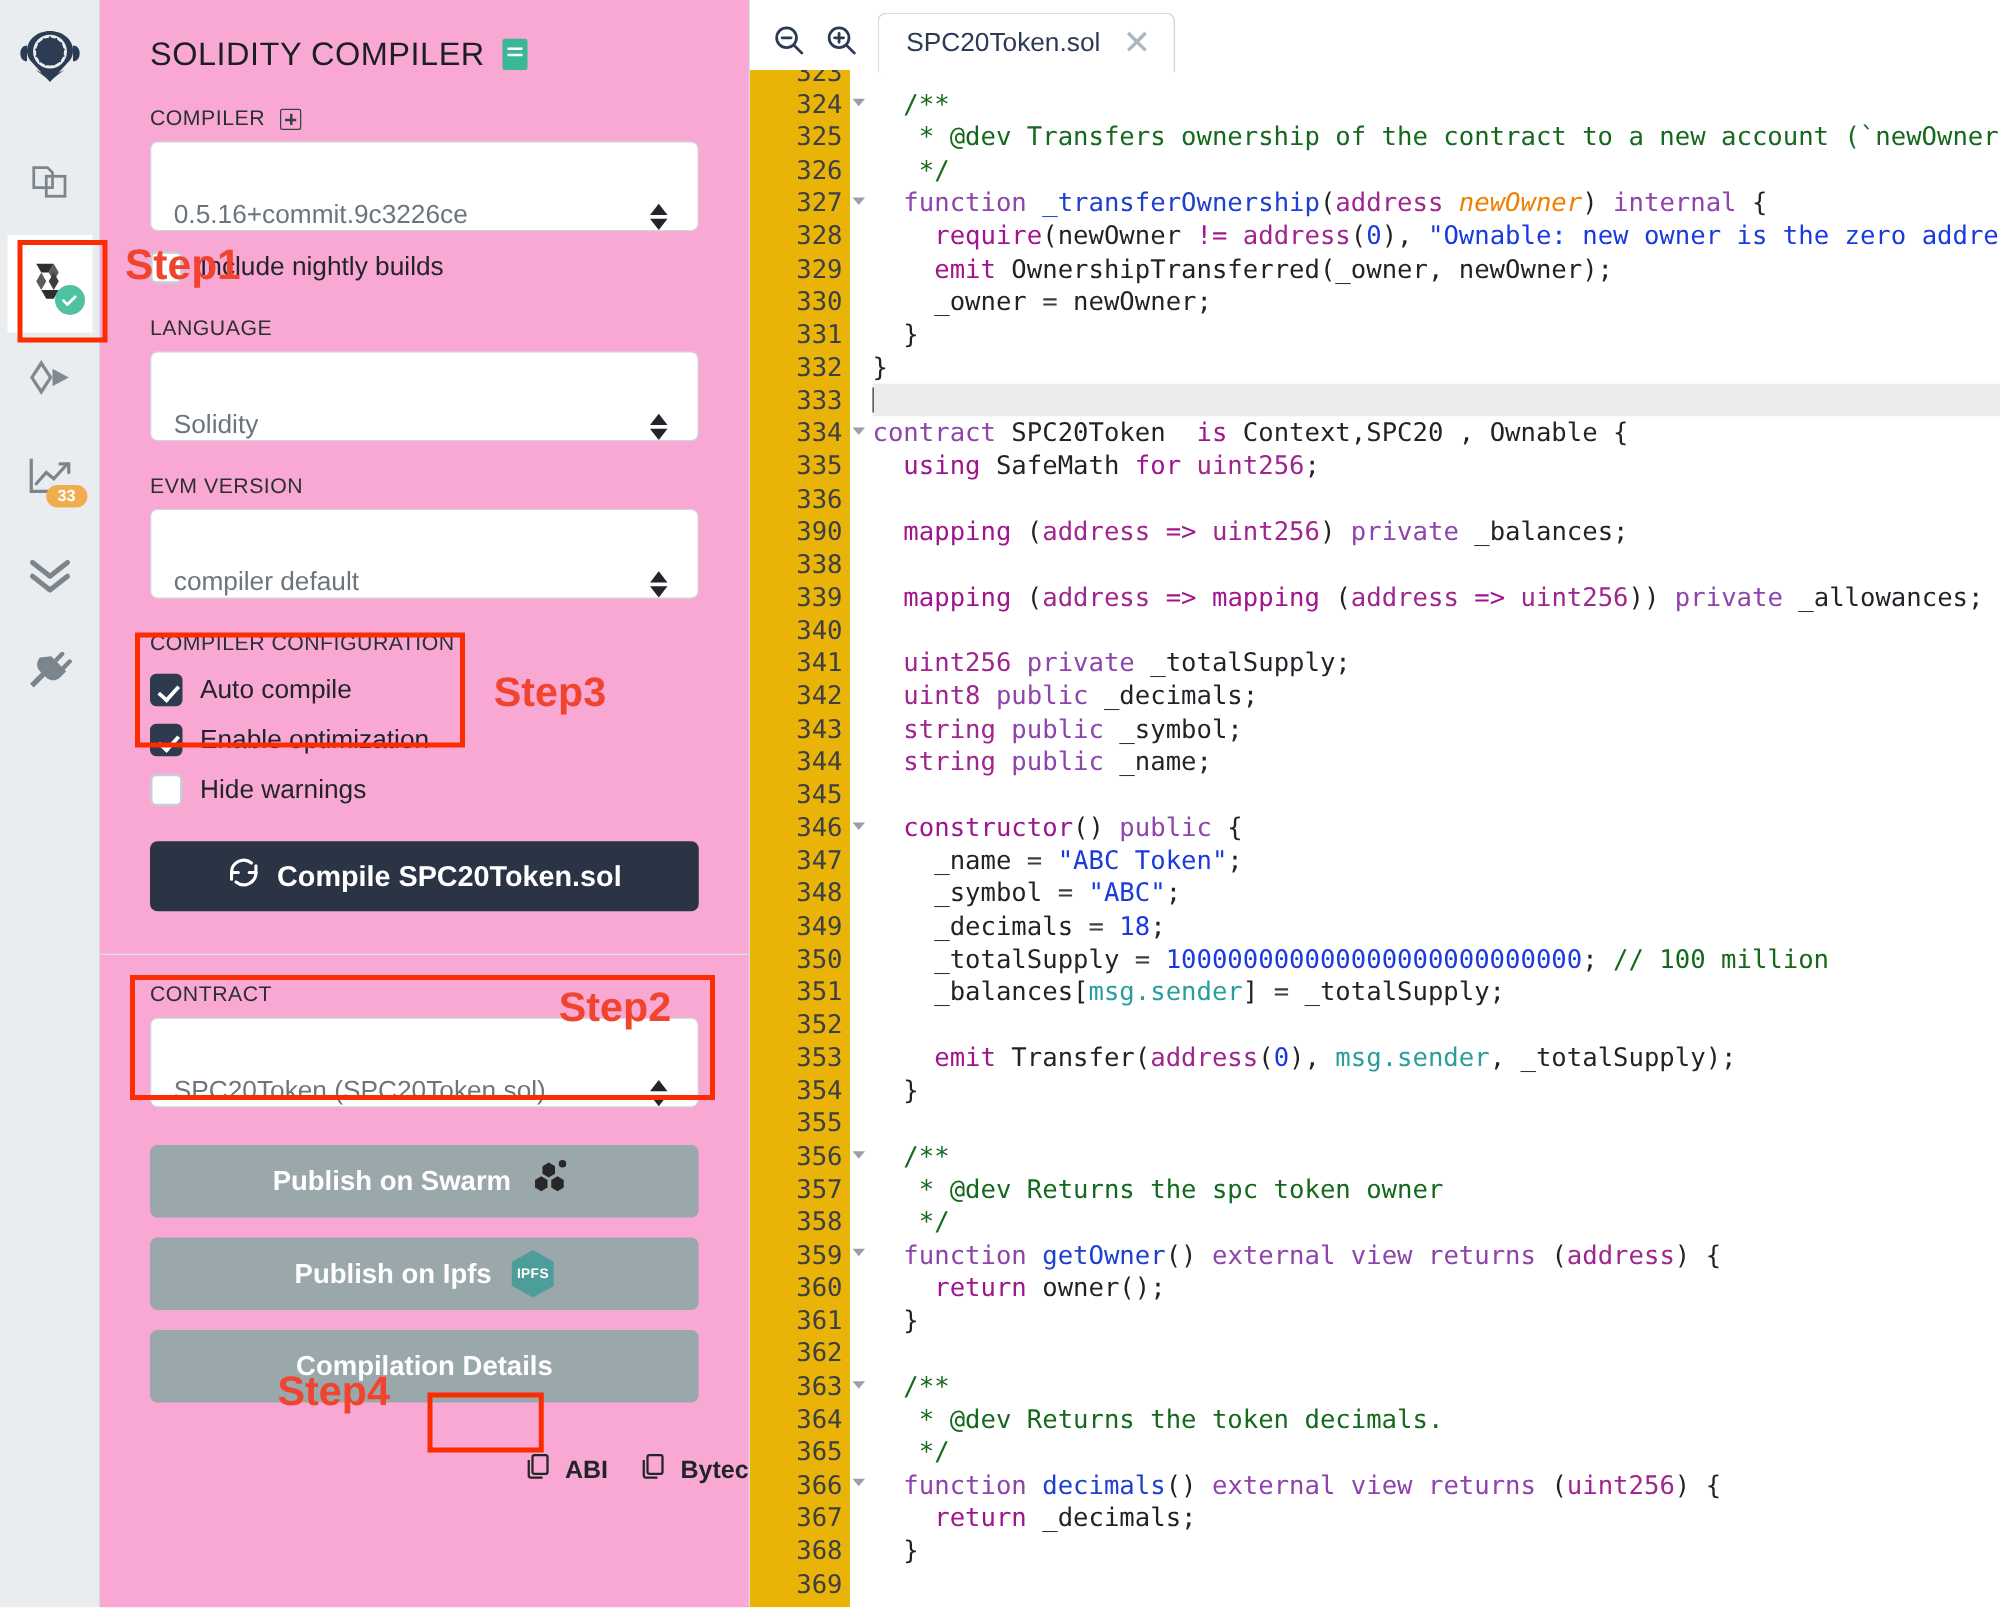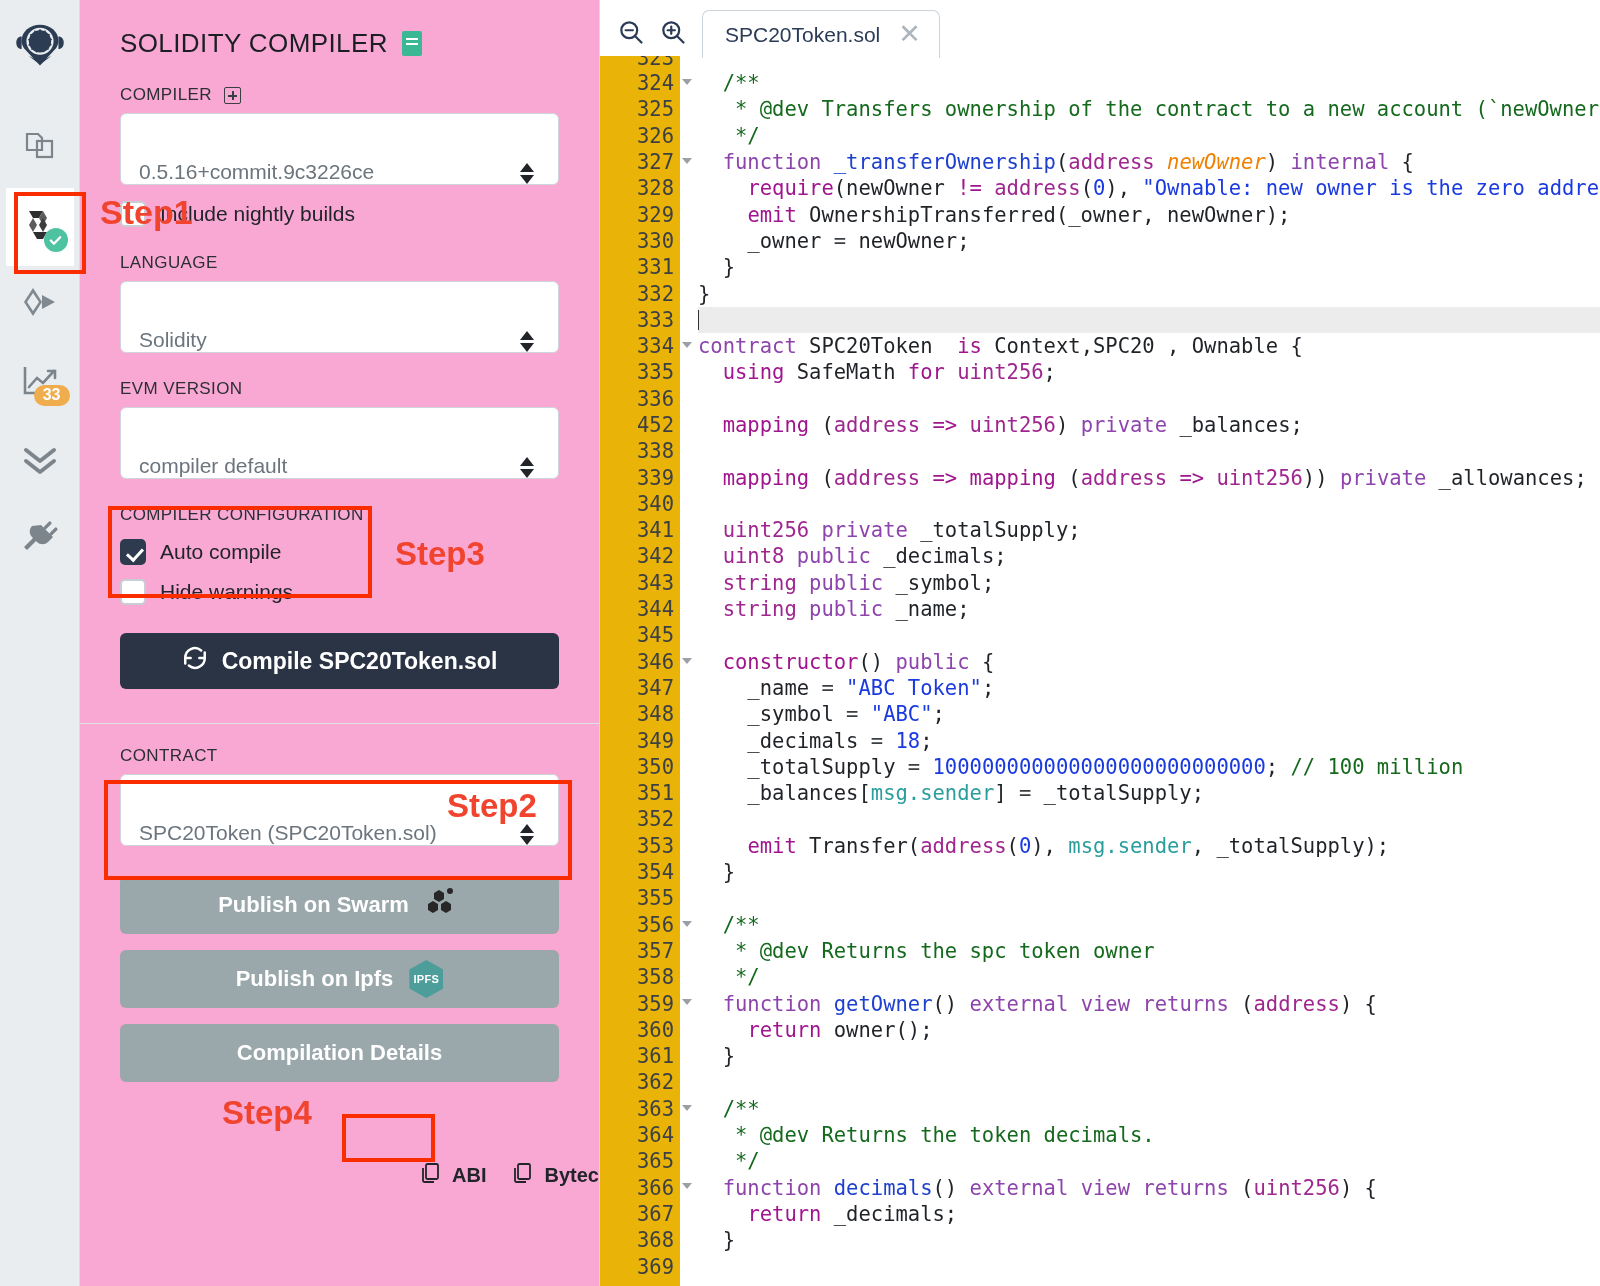--- a/index.html
+++ b/index.html
@@ -23,21 +23,21 @@
     display:flex; align-items:center; justify-content:center; }
   .rail-item {
     width: 68px; height: 78px;
     display: flex; align-items: center; justify-content: center;
     position: relative;
   }
   .rail-item.active { background: #ffffff; }
   .rail-badge {
     position: absolute; right: 4px; bottom: 16px;
     background: #f0ad4e; color: #fff; font-weight: bold;
-    font-size: 16px; border-radius: 12px; padding: 1px 9px 2px 9px;
+    font-size: 13px; border-radius: 12px; padding: 1px 9px 2px 9px;
     font-family: "Liberation Sans", sans-serif;
   }
   .check-dot {
     position: absolute; right: 6px; bottom: 14px;
     width: 24px; height: 24px; border-radius: 50%;
     background: #4fc3a1; display: flex; align-items: center; justify-content: center;
   }
   .check-dot svg { display: block; }
 
   
@@ -305,20 +305,24 @@
           </span>
       </div>
 
       <div class="lbl" style="margin-bottom:4px;">
         <span>COMPILER CONFIGURATION</span>
       </div>
 
       <div class="cbrow">
         <span class="cbox on"></span>
         <span class="cbl">Auto compile</span>
+      </div>
+      <div class="cbrow">
+        <span class="cbox on"></span>
+        <span class="cbl">Enable optimization</span>
       </div>
       <div class="cbrow">
         <span class="cbox"></span>
         <span class="cbl">Hide warnings</span>
       </div>
     </div>
 
     <div class="compile-btn">
       <span>
         <svg width="26" height="26" viewBox="0 0 24 24" fill="none" stroke="#fff" stroke-width="2.3" stroke-linecap="round">
@@ -420,21 +424,21 @@
           <div class="gutter-row">327<span class="fold"></span></div>
           <div class="gutter-row">328</div>
           <div class="gutter-row">329</div>
           <div class="gutter-row">330</div>
           <div class="gutter-row">331</div>
           <div class="gutter-row">332</div>
           <div class="gutter-row">333</div>
           <div class="gutter-row">334<span class="fold"></span></div>
           <div class="gutter-row">335</div>
           <div class="gutter-row">336</div>
-          <div class="gutter-row">452</div>
+          <div class="gutter-row">390</div>
           <div class="gutter-row">338</div>
           <div class="gutter-row">339</div>
           <div class="gutter-row">340</div>
           <div class="gutter-row">341</div>
           <div class="gutter-row">342</div>
           <div class="gutter-row">343</div>
           <div class="gutter-row">344</div>
           <div class="gutter-row">345</div>
           <div class="gutter-row">346<span class="fold"></span></div>
           <div class="gutter-row">347</div>

